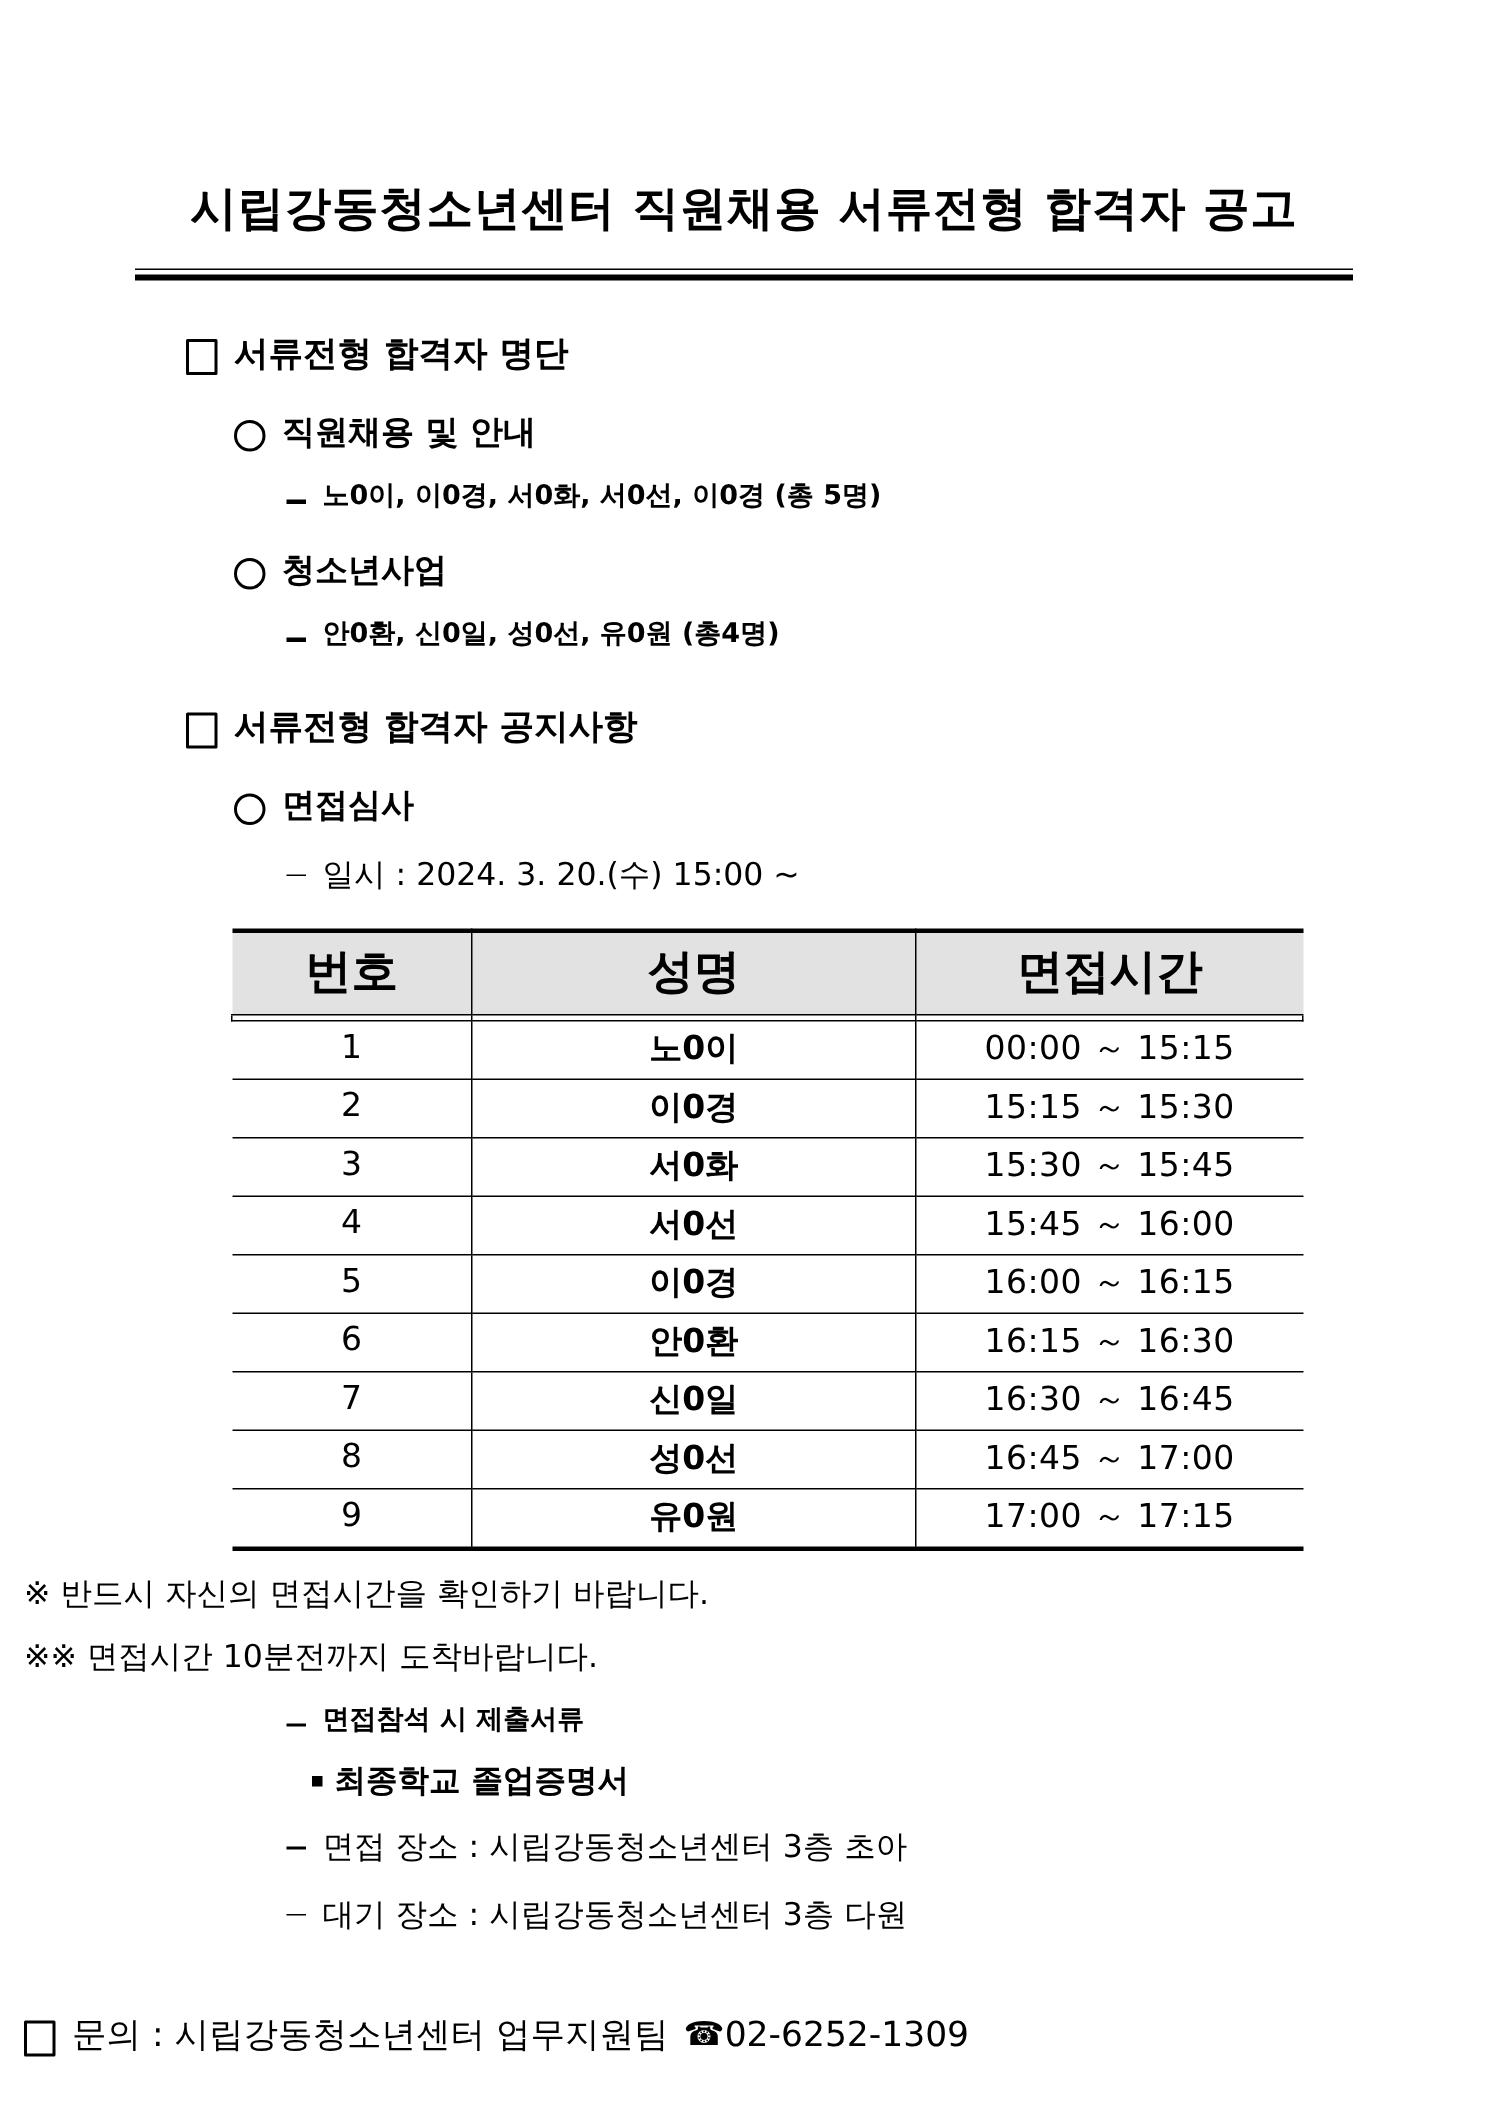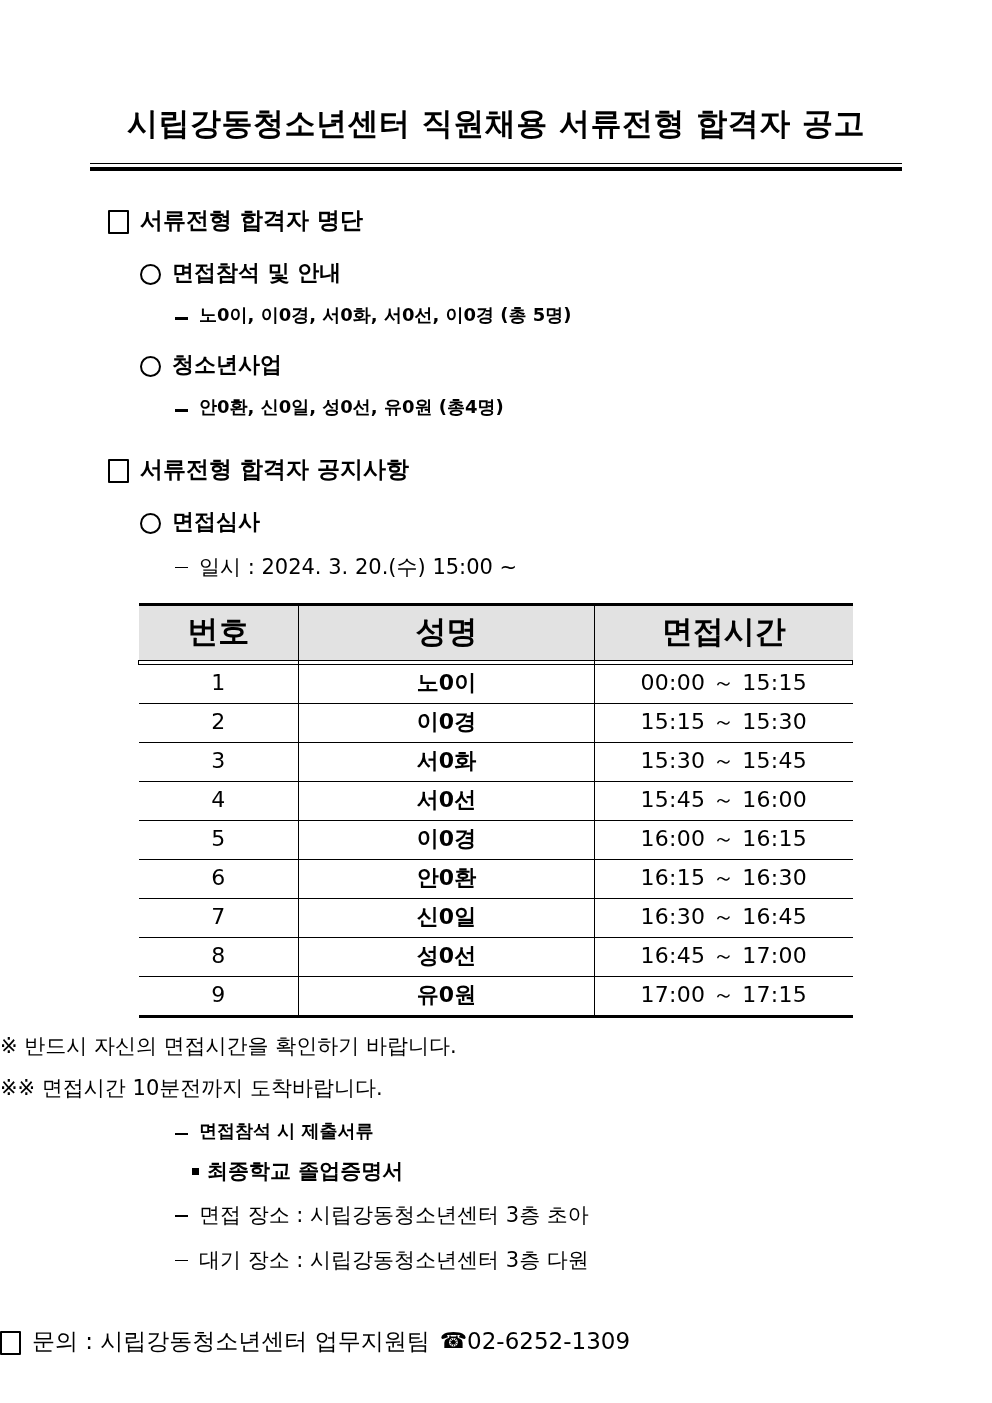--- a/index.html
+++ b/index.html
@@ -13,21 +13,21 @@
     font-family: "DejaVu Sans", "Liberation Sans", sans-serif;
     color: #000000;
     overflow: hidden;
   }
 
   .page {
     position: relative;
     width: 992px;
     height: 1403px;
     box-sizing: border-box;
-    padding: 0;
+    padding: 16px;
   }
 
   
   .title-block {
     padding-top: 104px;
   }
   .doc-title {
     text-align: center;
     font-size: 31px;
     font-weight: bold;
@@ -223,21 +223,21 @@
 
   <div class="content">
 
     <div class="lvl1">
       <span class="bullet-sq"></span>
       <span>서류전형 합격자 명단</span>
     </div>
 
     <div class="lvl2">
       <span class="bullet-circ"></span>
-      <span>면접참석 및 안내</span>
+      <span>직원채용 및 안내</span>
     </div>
 
     <div class="lvl3">
       <span class="bullet-dash"></span>
       <span>노0이, 이0경, 서0화, 서0선, 이0경 (총 5명)</span>
     </div>
 
     <div class="lvl2">
       <span class="bullet-circ"></span>
       <span>청소년사업</span>

